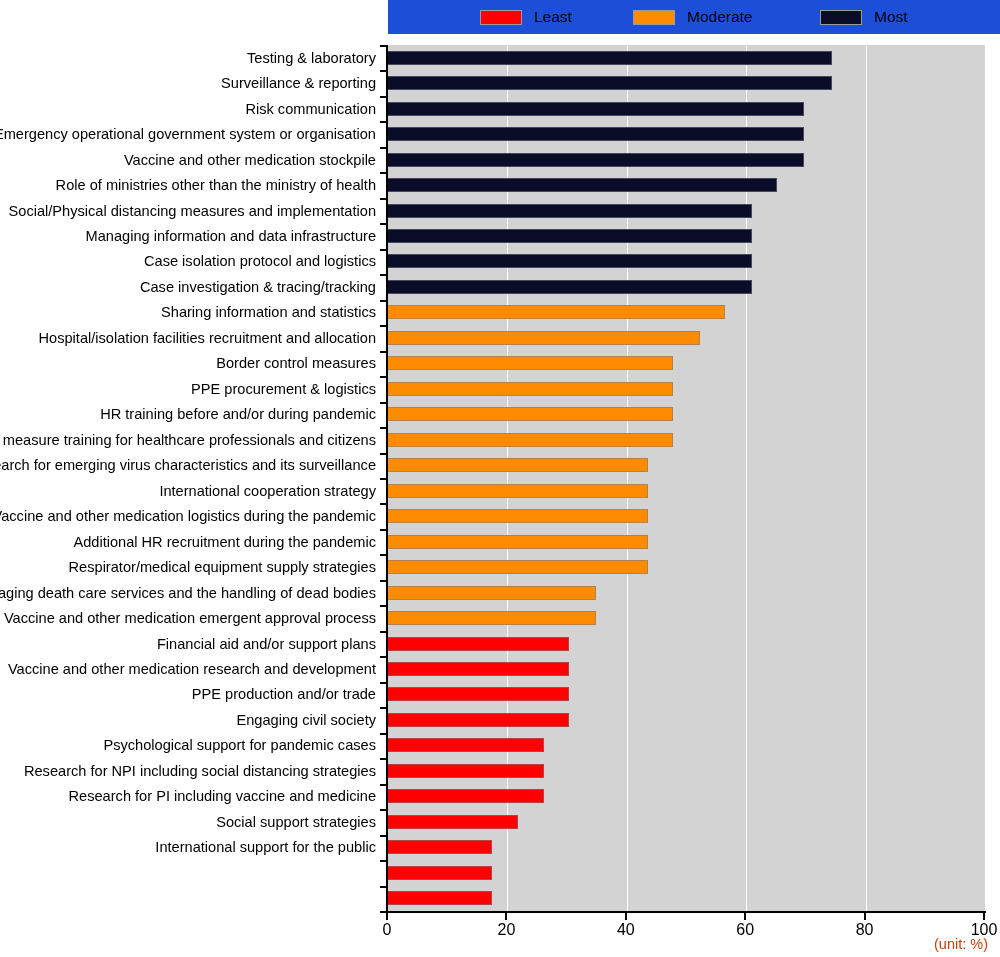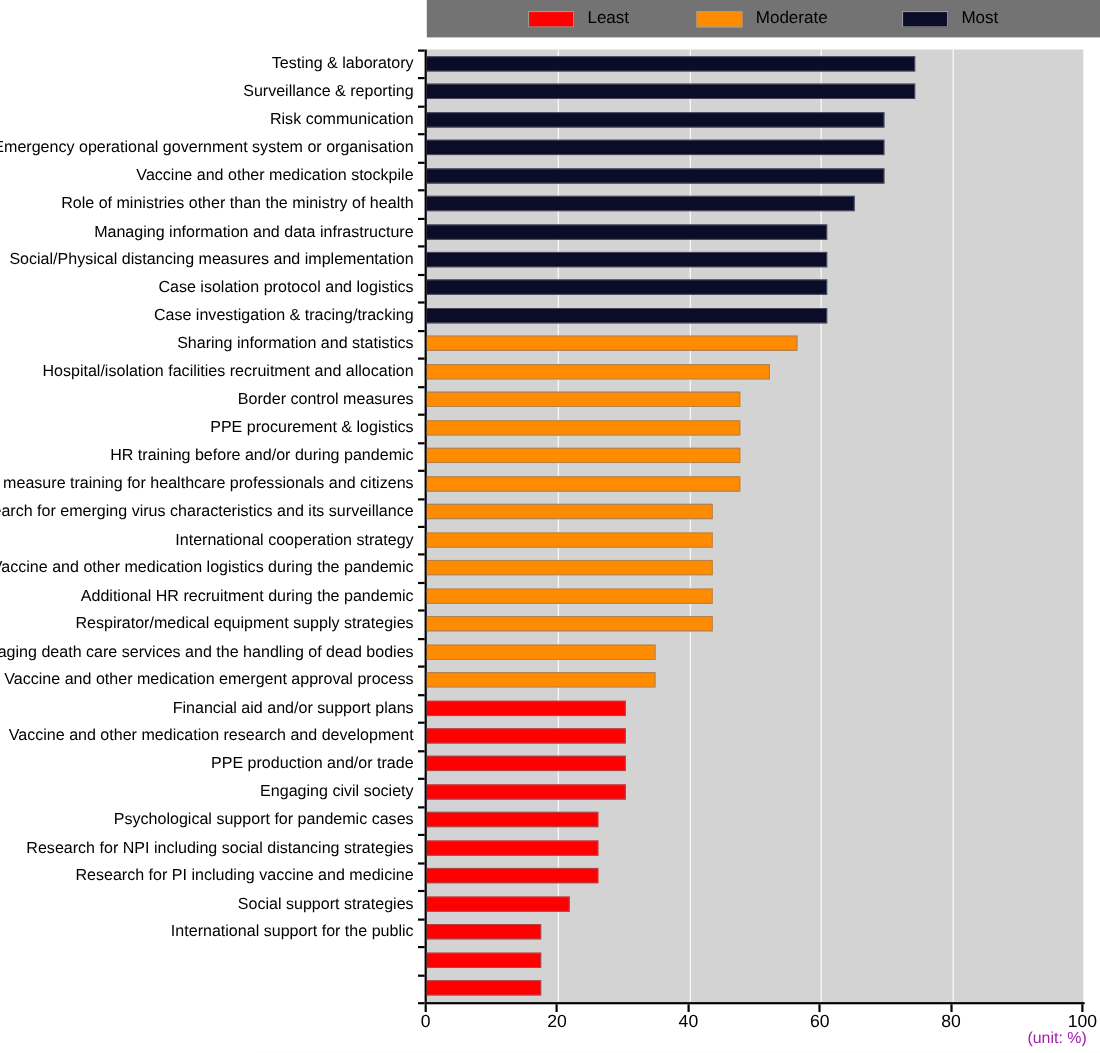--- a/index.html
+++ b/index.html
@@ -10,21 +10,21 @@
     font-family: "Liberation Sans", sans-serif;
     overflow: hidden;
   }
   #root { position: relative; width: 1000px; height: 957px; background:#ffffff; }
 
   
   #legend {
     position: absolute;
     left: 388px; top: 0px;
     width: 612px; height: 34px;
-    background: #737373;
+    background: #1d4ed8;
     display: flex;
     align-items: center;
   }
   .legend-entry { display: flex; align-items: center; }
   .legend-swatch {
     width: 42px; height: 15px;
     border: 1px solid #9a9a9a;
   }
   .legend-label {
     margin-left: 12px;
@@ -110,21 +110,21 @@
     top: 921px;
     font-size: 16px;
     color: #000;
     transform: translateX(-50%);
     white-space: nowrap;
   }
   #unit {
     position: absolute;
     right: 12px; top: 936px;
     font-size: 14.5px;
-    color: #a21caf;
+    color: #c2410c;
   }
 </style>
 </head>
 <body>
 
 <div id="root">
 
   <div id="legend">
       <div class="legend-entry" style="position: absolute; left: 92px;">
         <div class="legend-swatch" style="background: rgb(255, 0, 0);"></div>
@@ -254,22 +254,22 @@
       </div>
   </div>
 
   <div id="cats">
       <div class="cat" style="height: 25.4706px;">Testing &amp; laboratory</div>
       <div class="cat" style="height: 25.4706px;">Surveillance &amp; reporting</div>
       <div class="cat" style="height: 25.4706px;">Risk communication</div>
       <div class="cat" style="height: 25.4706px;">Emergency operational government system or organisation</div>
       <div class="cat" style="height: 25.4706px;">Vaccine and other medication stockpile</div>
       <div class="cat" style="height: 25.4706px;">Role of ministries other than the ministry of health</div>
+      <div class="cat" style="height: 25.4706px;">Social/Physical distancing measures and implementation</div>
       <div class="cat" style="height: 25.4706px;">Managing information and data infrastructure</div>
-      <div class="cat" style="height: 25.4706px;">Social/Physical distancing measures and implementation</div>
       <div class="cat" style="height: 25.4706px;">Case isolation protocol and logistics</div>
       <div class="cat" style="height: 25.4706px;">Case investigation &amp; tracing/tracking</div>
       <div class="cat" style="height: 25.4706px;">Sharing information and statistics</div>
       <div class="cat" style="height: 25.4706px;">Hospital/isolation facilities recruitment and allocation</div>
       <div class="cat" style="height: 25.4706px;">Border control measures</div>
       <div class="cat" style="height: 25.4706px;">PPE procurement &amp; logistics</div>
       <div class="cat" style="height: 25.4706px;">HR training before and/or during pandemic</div>
       <div class="cat" style="height: 25.4706px;">IPC measure training for healthcare professionals and citizens</div>
       <div class="cat" style="height: 25.4706px;">Research for emerging virus characteristics and its surveillance</div>
       <div class="cat" style="height: 25.4706px; padding-left: 42px;">International cooperation strategy</div>

